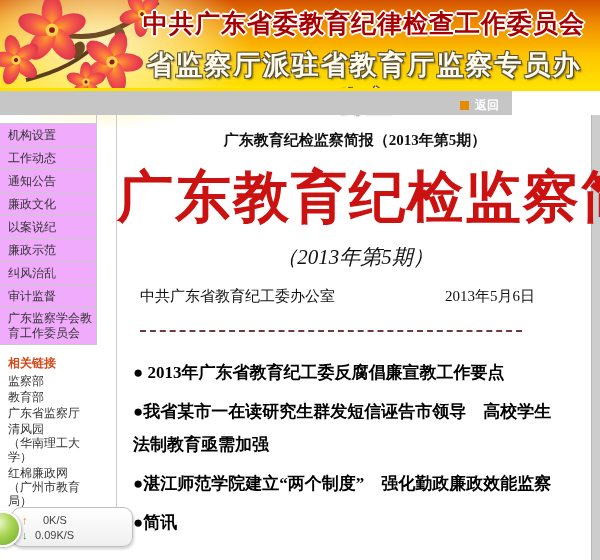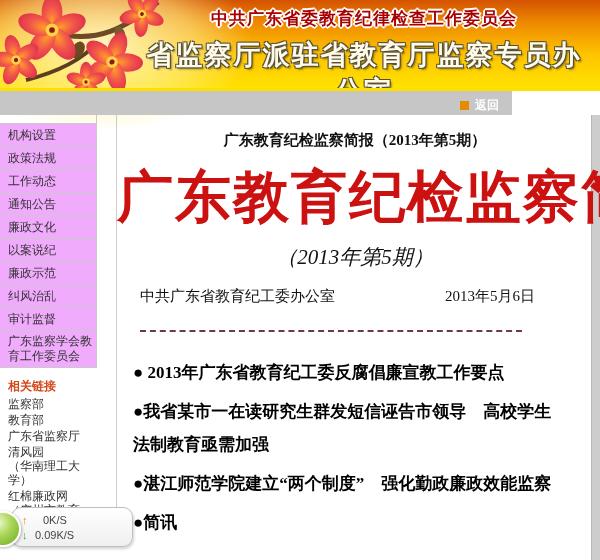--- a/index.html
+++ b/index.html
@@ -13,21 +13,21 @@
     position:absolute; left:0; top:0; width:600px; height:88px;
     background:linear-gradient(180deg,#d45200 0%,#ee8a00 26%,#ffc400 62%,#ffe200 100%);
   }
   .banner-glow {
     position:absolute; left:-50px; top:-40px; width:300px; height:170px;
     background:radial-gradient(ellipse at center, rgba(255,250,200,.95) 0%, rgba(255,240,150,.55) 45%, rgba(255,210,60,0) 72%);
   }
   .banner-flowers { position:absolute; left:0; top:0; }
   .banner-titles { position:absolute; left:135px; top:7px; width:458px; text-align:center; }
   .banner-line1 {
-    font-size:17px; font-weight:bold; letter-spacing:1px; color:#a80000;
+    font-size:25px; font-weight:bold; letter-spacing:1px; color:#a80000;
     font-family:Liberation Mono, monospace;
     text-shadow:-1px -1px 0 #fff,1px -1px 0 #fff,-1px 1px 0 #fff,1px 1px 0 #fff,-2px 0 0 #fff,2px 0 0 #fff,0 -2px 0 #fff,0 2px 0 #fff;
   }
   .banner-line2 {
     margin-top:7px; font-size:27px; font-weight:bold; letter-spacing:2px; color:#fffbe8;
     text-shadow:-1px -1px 0 #55503a,1px -1px 0 #55503a,-1px 1px 0 #55503a,1px 1px 0 #55503a,2px 2px 2px rgba(60,50,20,.55);
   }
 
   
   .yellow-line { position:absolute; left:0; top:88px; width:600px; height:3px; background:#ffdf00; }
@@ -140,21 +140,20 @@
       <span class="back-label">返回</span>
     </div>
   </div>
 
   <div class="right-strip"></div>
 
   <div class="sidebar">
     <div class="menu-boxes">
       <div class="menu-spacer"></div>
       <div class="menu-cell">机构设置</div>
-      <div class="menu-cell">政策法规</div>
       <div class="menu-cell">工作动态</div>
       <div class="menu-cell">通知公告</div>
       <div class="menu-cell">廉政文化</div>
       <div class="menu-cell">以案说纪</div>
       <div class="menu-cell">廉政示范</div>
       <div class="menu-cell">纠风治乱</div>
       <div class="menu-cell">审计监督</div>
       <div class="menu-cell tall">广东监察学会教
 育工作委员会</div>
     </div>

